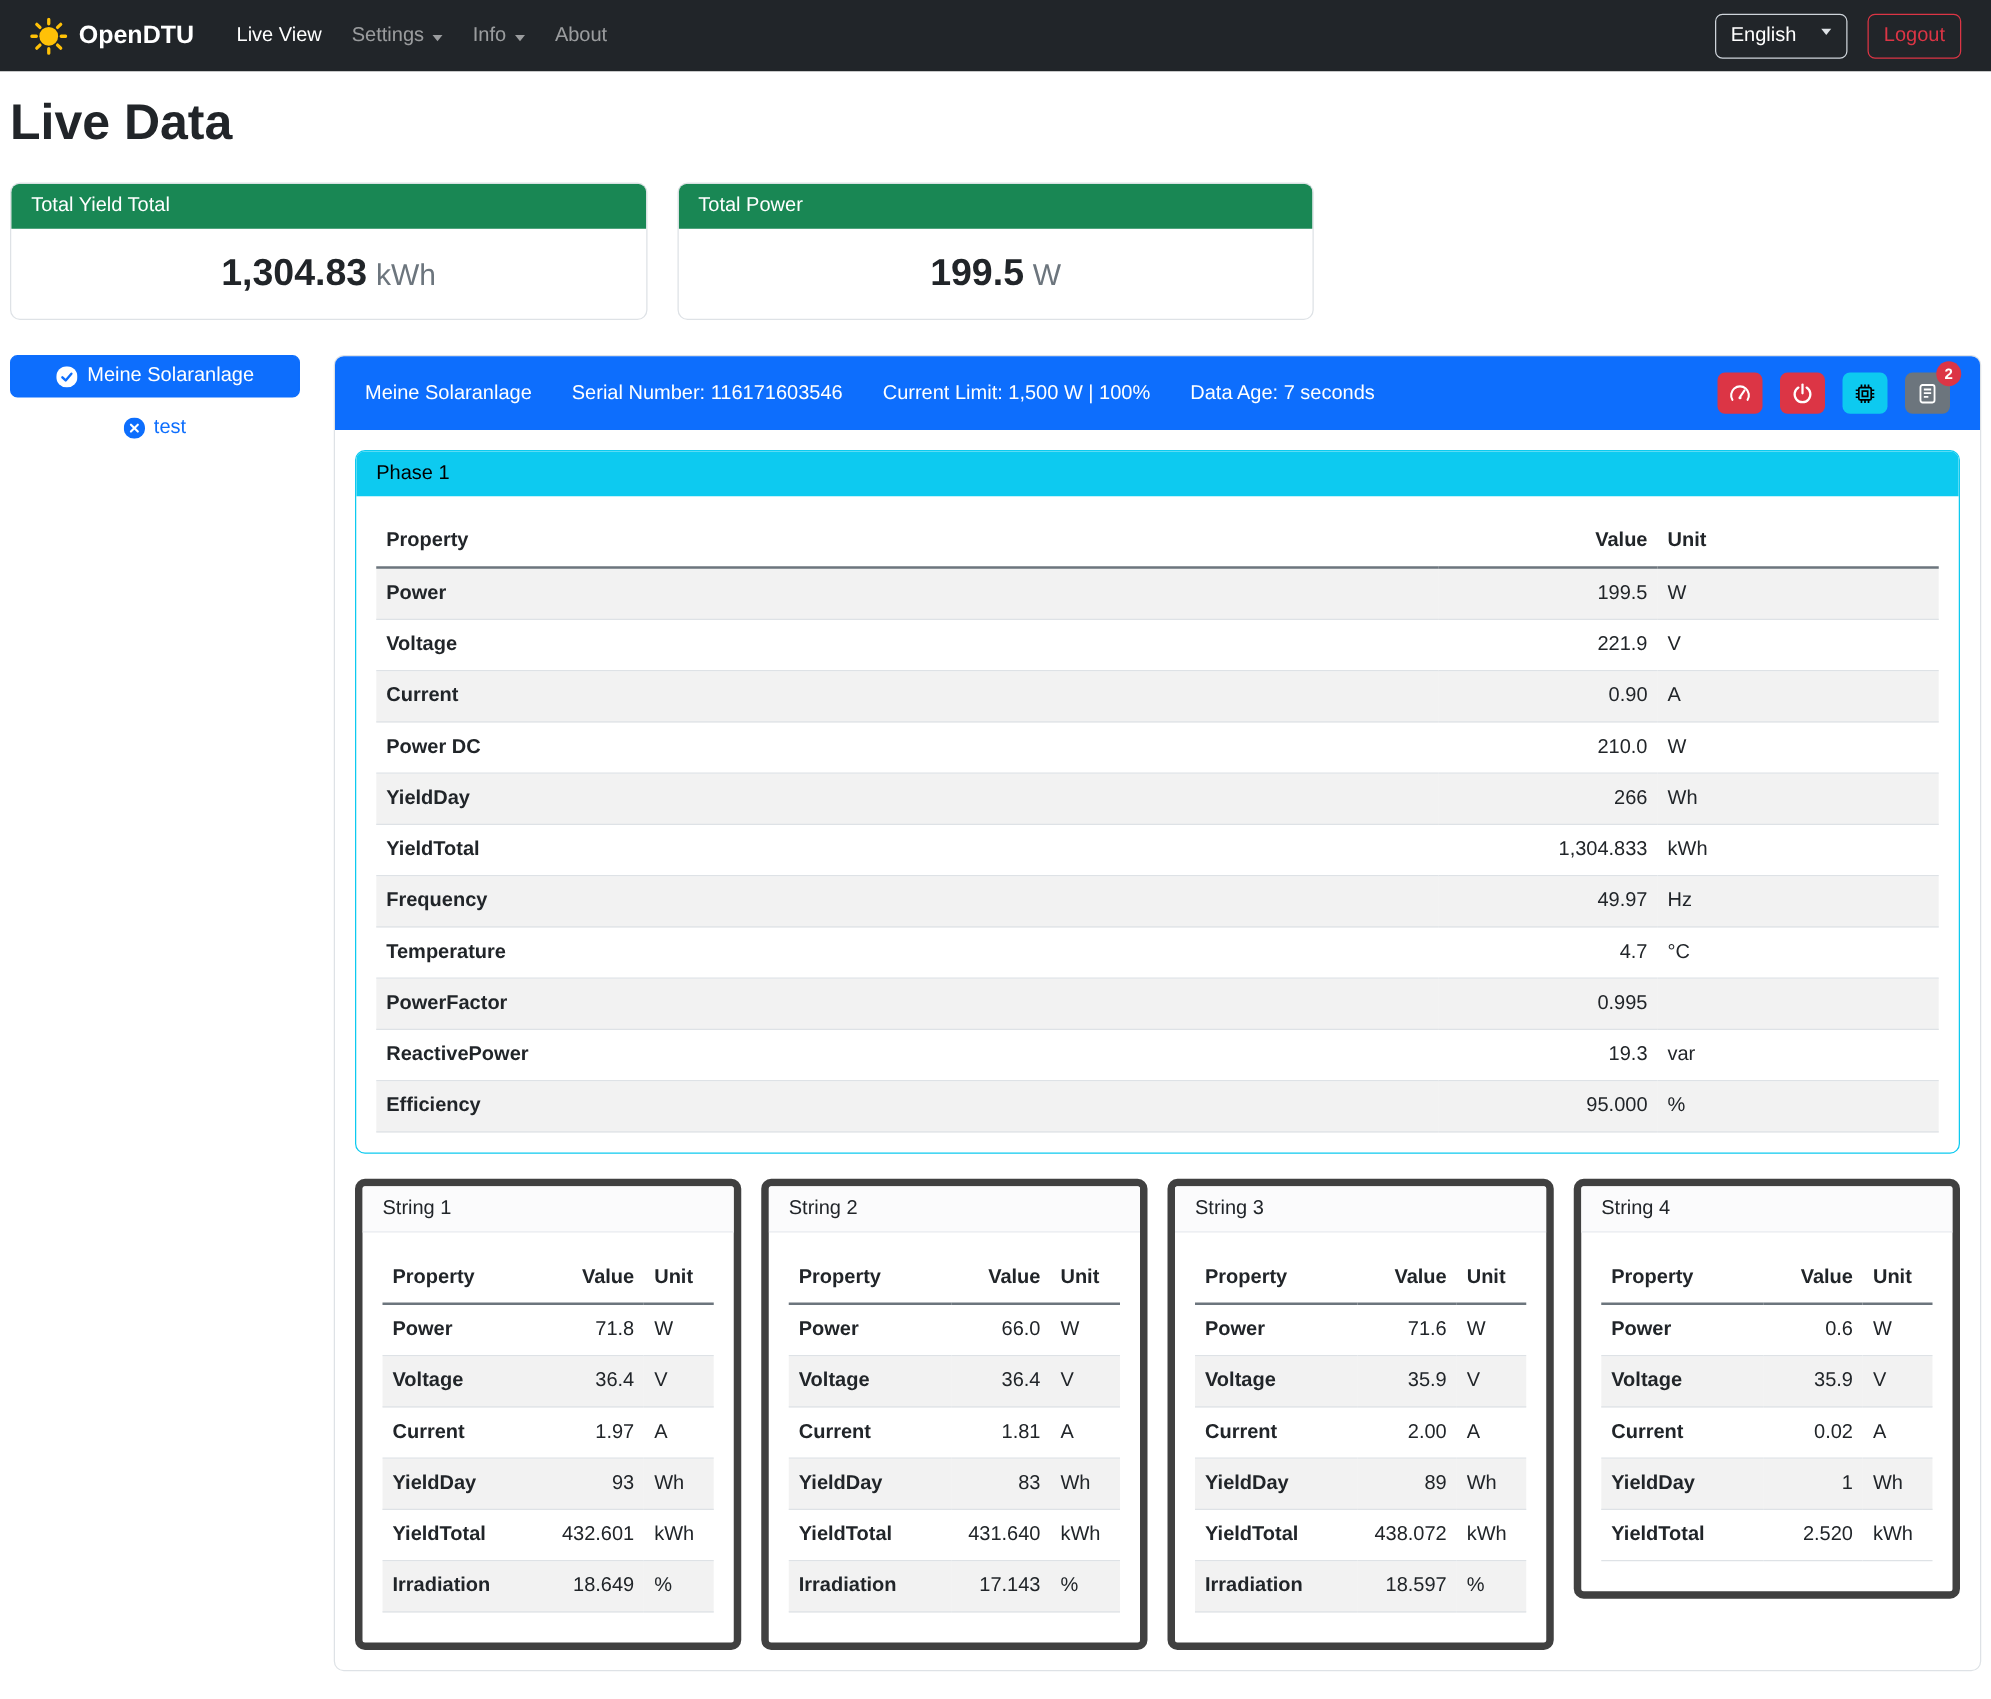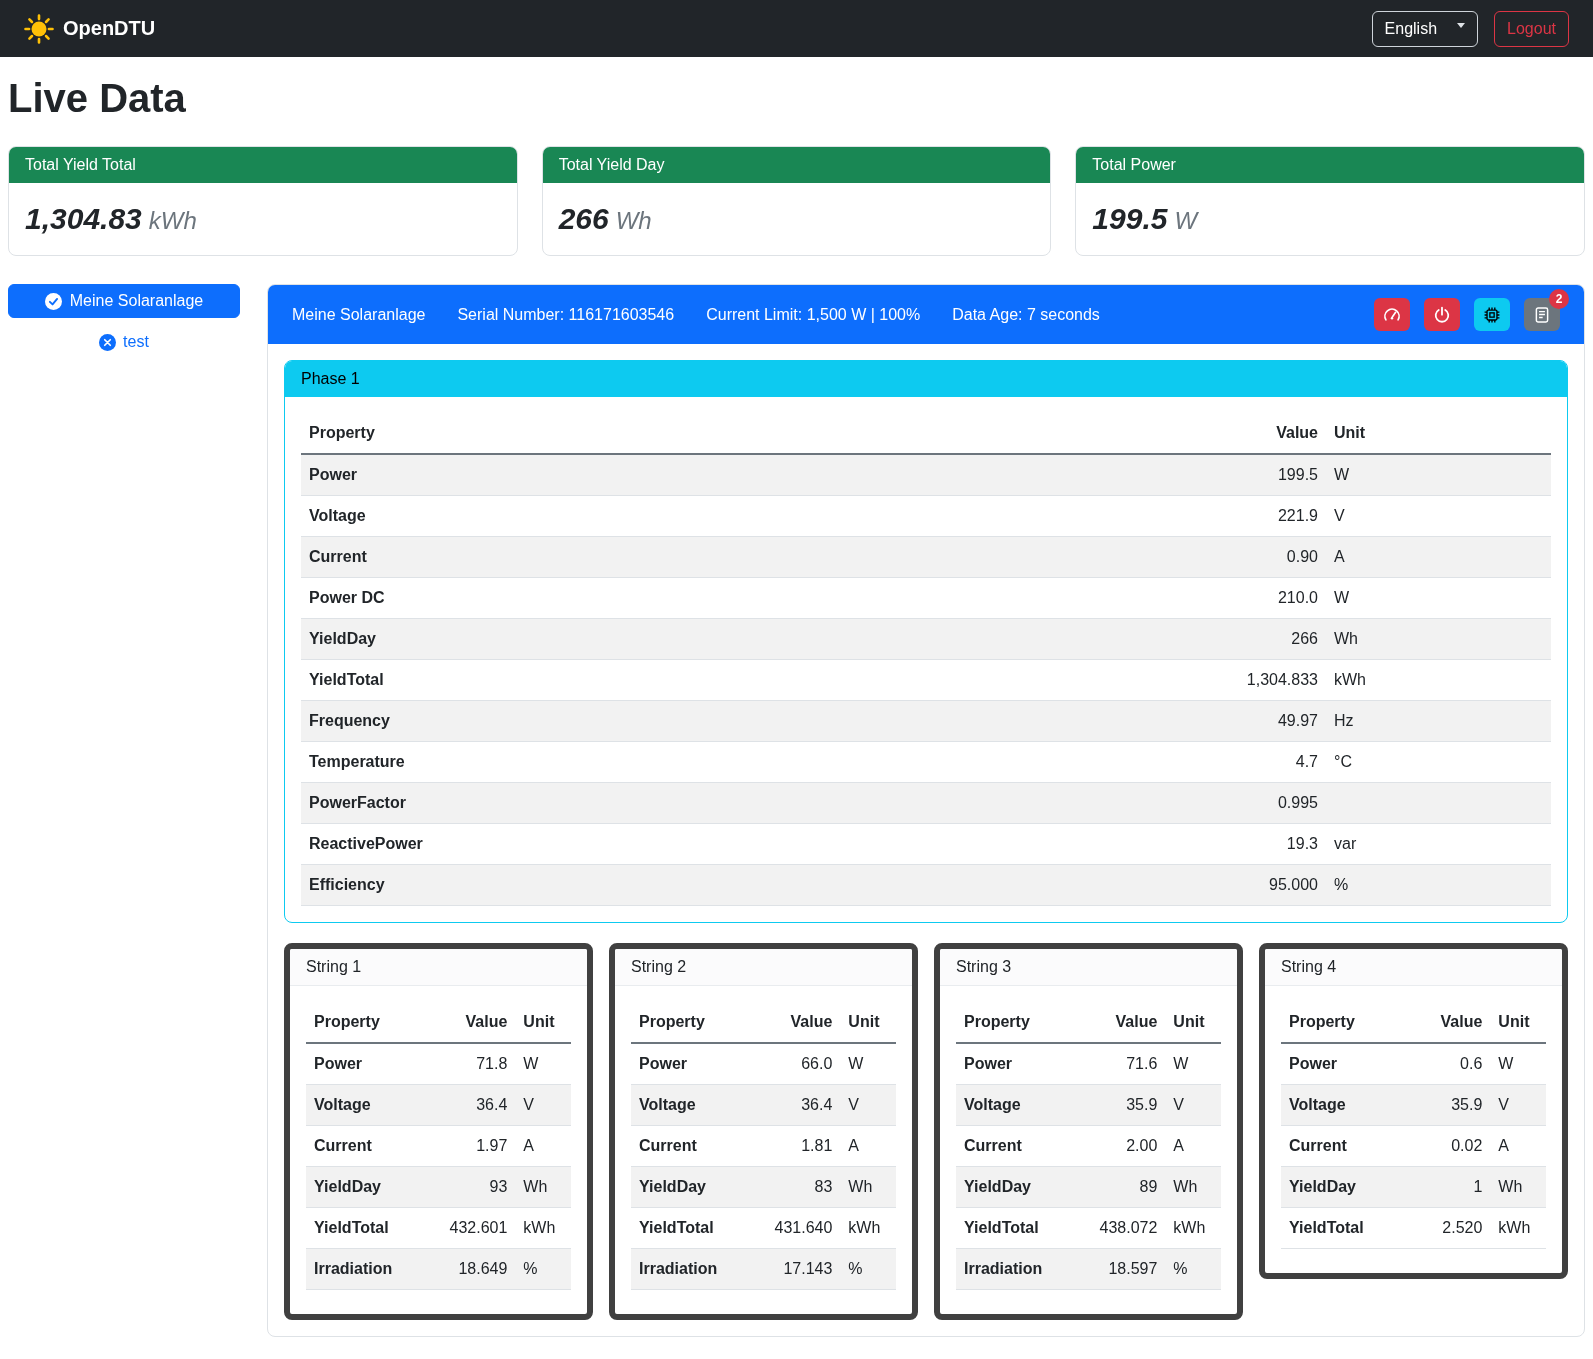--- a/index.html
+++ b/index.html
@@ -23,21 +23,21 @@
   .lang-select .caret { color: #dee2e6; }
   .logout-btn { border: 1px solid #dc3545; color: #dc3545; background: transparent; border-radius: 6px; padding: 8px 12px; font-size: 16px; cursor: pointer; font-family: inherit; text-align: right; }
 
   
   .container { padding: 0 8px 24px; }
   .page-title { font-size: 40px; font-weight: 700; margin: 19px 0 25px; color: #212529; }
 
   .summary-row { display: grid; grid-template-columns: repeat(3, 1fr); gap: 24px; }
   .summary-card { border: 1px solid #dee2e6; border-radius: 8px; overflow: hidden; background: #fff; }
   .summary-card .card-header { background: #198754; color: #fff; font-size: 16px; padding: 9px 16px; }
-  .summary-card .card-body { padding: 19px 16px; font-style: italic; }
+  .summary-card .card-body { text-align: center; padding: 19px 16px; }
   .summary-value { font-size: 30px; font-weight: 600; color: #212529; }
   .summary-unit { font-size: 24px; color: #6c757d; margin-left: 7px; font-weight: 400; }
 
   .content-row { display: flex; gap: 27px; margin-top: 28px; align-items: flex-start; }
   .sidebar { width: 232px; flex: none; }
   .inverter-select-btn { width: 100%; background: #0d6efd; border: 1px solid #0d6efd; color: #fff; font-size: 16px; border-radius: 6px; padding: 7px 12px; display: flex; align-items: center; justify-content: center; gap: 8px; cursor: pointer; font-family: inherit; }
   .test-link { display: flex; align-items: center; justify-content: center; gap: 7px; margin-top: 15px; color: #0d6efd; font-size: 16px; cursor: pointer; }
 
   
   .inverter-card { flex: 1; border: 1px solid #dee2e6; border-radius: 8px; background: #fff; overflow: visible; }
@@ -80,43 +80,53 @@
     <span style="display:flex;">
       <svg viewBox="0 0 16 16" width="30" height="30">
         <circle cx="8" cy="8" r="4" fill="#ffc107"></circle>
         <g stroke="#ffc107" stroke-width="1.4" stroke-linecap="round">
           <path d="M8 .8v1.9M8 13.3v1.9M.8 8h1.9M13.3 8h1.9M2.9 2.9l1.35 1.35M11.75 11.75l1.35 1.35M13.1 2.9l-1.35 1.35M4.25 11.75L2.9 13.1"></path>
         </g>
       </svg>
     </span>
     <span>OpenDTU</span>
   </div>
+  <div class="nav-links">
+    <button class="nav-link active">
+      <span>Live View</span>
+    </button>
+    <button class="nav-link">
+      <span>Settings</span>
+      <span class="caret"></span>
+    </button>
+    <button class="nav-link">
+      <span>Info</span>
+      <span class="caret"></span>
+    </button>
+    <button class="nav-link">
+      <span>About</span>
+    </button>
+  </div>
   <div class="nav-right">
     <div class="lang-select">
       <span>English</span>
       <span class="caret"></span>
     </div>
     <button class="logout-btn">Logout</button>
   </div>
 </nav>
 
 <div class="container">
   <h1 class="page-title">Live Data</h1>
 
   <div class="summary-row">
     <div class="summary-card">
       <div class="card-header">Total Yield Total</div>
       <div class="card-body">
         <span class="summary-value">1,304.83</span><span class="summary-unit">kWh</span>
-      </div>
-    </div>
-    <div class="summary-card">
-      <div class="card-header">Total Yield Day</div>
-      <div class="card-body">
-        <span class="summary-value">266</span><span class="summary-unit">Wh</span>
       </div>
     </div>
     <div class="summary-card">
       <div class="card-header">Total Power</div>
       <div class="card-body">
         <span class="summary-value">199.5</span><span class="summary-unit">W</span>
       </div>
     </div>
   </div>
 

